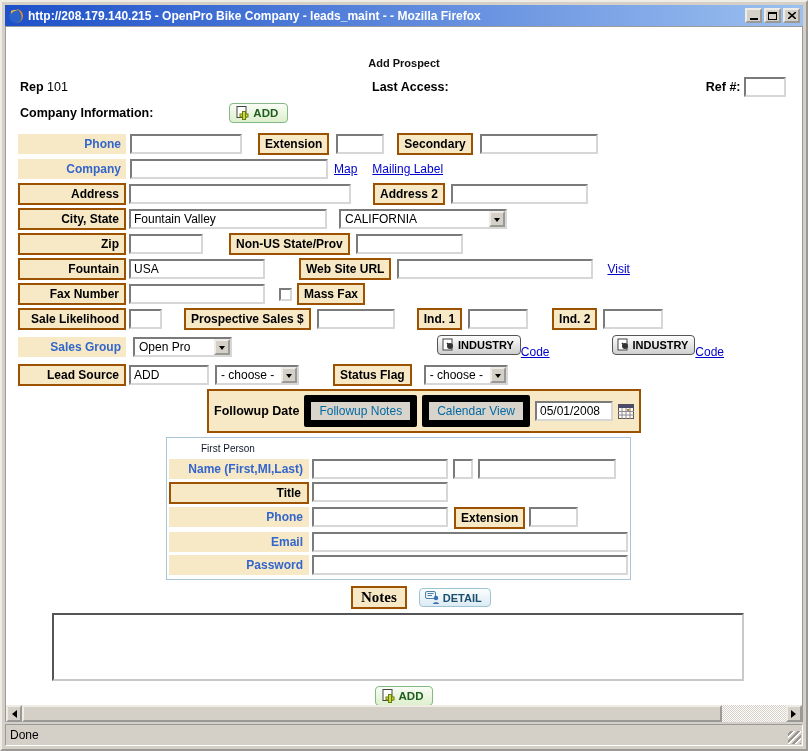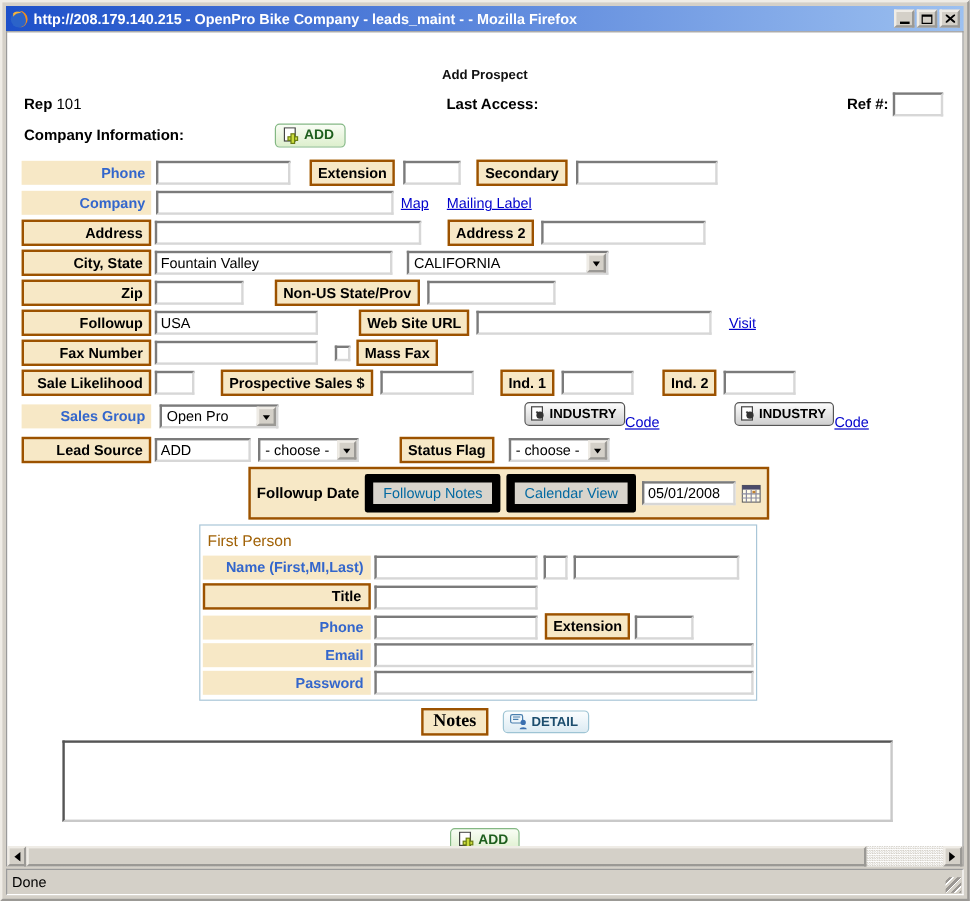--- a/index.html
+++ b/index.html
@@ -48,22 +48,22 @@
   .btn-gray { background:#d8d4cc; border:7px solid #000000; border-radius:2px; font-size:12px; color:#0369a1; padding:2px 8px; cursor:pointer; font-family:"Liberation Sans",sans-serif; }
 
   .ind-group { display:inline-flex; align-items:flex-end; }
   .ind-group .btn-industry { margin-bottom:4px; }
 
   .followup-group { display:inline-flex; align-items:center; gap:5px; background:#f7e8c6; border:2px solid #9c5200; padding:4px 5px; }
   .followup-group .gl { font-weight:bold; font-size:12.5px; }
 
   
   .fp-box { width:465px; margin:4px 0 4px 160px; border:1px solid #a9c6d8; background:#fff; padding:2px 2px 4px 2px; }
-  .fp-head { font-size:13px; color:#a16207; padding:3px 0 5px 4px; }
-  .fp-row { display:flex; align-items:flex-end; margin-bottom:3px; }
+  .fp-head { font-size:10px; color:#0f172a; padding:3px 0 5px 4px;margin-left:28px; }
+  .fp-row { display:flex; align-items:flex-start; margin-bottom:3px; }
   .fp-lbl { width:140px; flex:0 0 140px; background:#f7e8c6; height:20px; display:flex; align-items:center; justify-content:flex-end; padding:0 6px; font-weight:bold; font-size:12px; color:#3366cc; white-space:nowrap; }
   .fp-lbl.bordered { border:2px solid #9c5200; color:#000; height:22px; }
 
   
   .notes-row { display:flex; align-items:center; margin:6px 0 2px 345px; gap:12px; }
   .notes-lbl { font-family:"Liberation Serif",serif; font-weight:bold; font-size:15px; background:#f7e8c6; border:2px solid #9c5200; padding:1px 8px; }
   .big-textarea { display:block; margin:4px 0 0 46px; width:692px; height:68px; border:2px solid; border-color:#555 #c9c9c9 #c9c9c9 #555; resize:none; font-family:"Liberation Sans",sans-serif; font-size:12px; outline:none; }
   .bottom-add { text-align:center; margin-top:5px; }
 
   
@@ -163,21 +163,21 @@
     </div>
 
     <div class="row">
       <span class="lbl col bordered">Zip</span>
       <input class="inp" style="width: 74px; margin-left: 3px;">
       <span class="lbl bordered" style="margin-left:26px">Non-US State/Prov</span>
       <input class="inp" style="width: 107px; margin-left: 6px;">
     </div>
 
     <div class="row">
-      <span class="lbl col bordered">Followup</span>
+      <span class="lbl col bordered">Fountain</span>
       <input class="inp" style="width: 136px; margin-left: 3px;" value="USA">
       <span class="lbl bordered" style="margin-left:34px">Web Site URL</span>
       <input class="inp" style="width: 196px; margin-left: 6px;">
       <span class="link" style="margin-left:14px">Visit</span>
     </div>
 
     <div class="row">
       <span class="lbl col bordered">Fax Number</span>
       <input class="inp" style="width: 136px; margin-left: 3px;">
       <span class="cb" style="margin-left:14px"></span>

